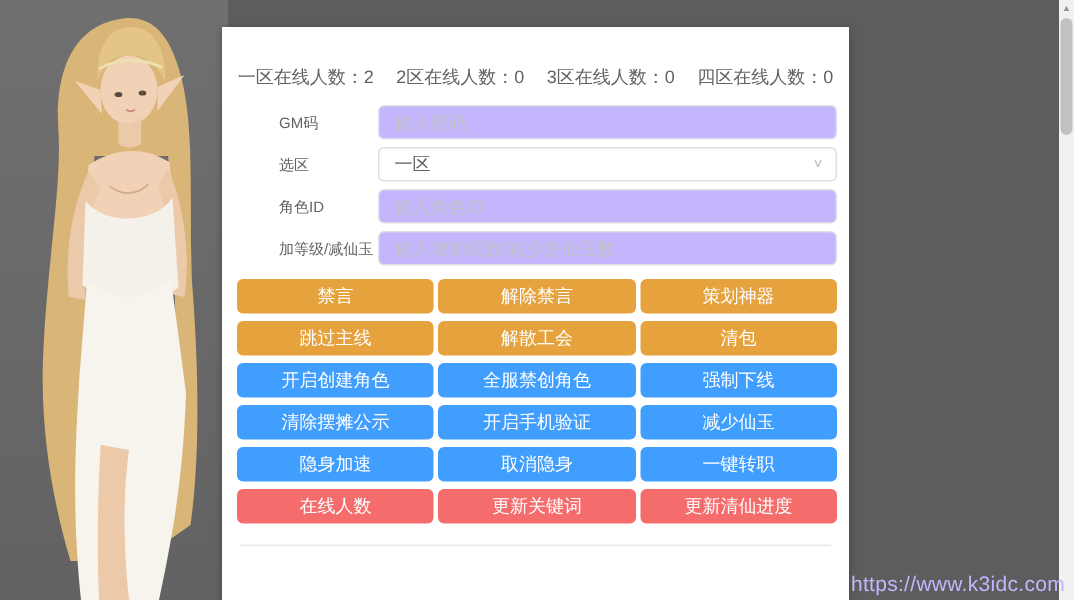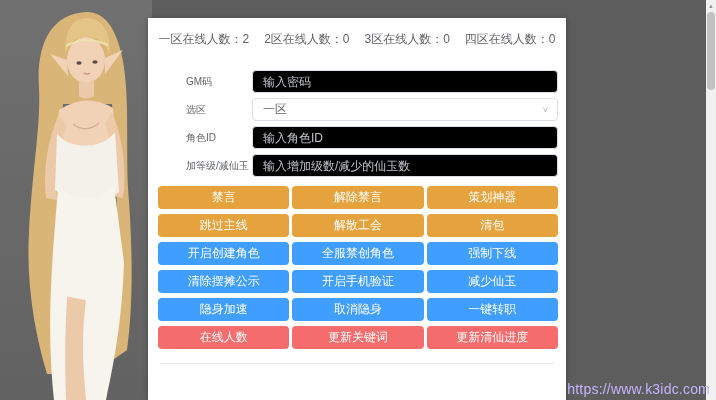--- a/index.html
+++ b/index.html
@@ -17,33 +17,33 @@
   }
 
   
   .panel {
     position:absolute; left:148px; top:18px; width:418px; height:382px;
     background:#ffffff;
     box-shadow:0 1px 5px rgba(0,0,0,0.30);
   }
 
   .server-counts {
-    height:42px; display:flex; align-items:center; justify-content:center;
+    height:42px; display:flex; align-items:flex-end; justify-content:center;
     gap:15px; font-size:12px; color:#606266;
   }
 
   .form-area { padding:10px 8px 0 12px;margin-left:26px; }
   .form-row { display:flex; align-items:center; height:23px; margin-bottom:5px; }
   .form-label {
     flex:none; width:66px; font-size:10px; color:#606266; white-space:nowrap;
     overflow:hidden;
   }
   .text-input {
     flex:1; height:23px; border:1px solid #dcdfe6; border-radius:4px;
-    padding:0 10px; font-size:12px; color:#606266; outline:none; background:#000000;
+    padding:0 10px; font-size:12px; color:#606266; outline:none; background:#c4b5fd;
   }
   .text-input::placeholder { color:#c0c4cc; }
   .select-box {
     flex:1; height:23px; border:1px solid #dcdfe6; border-radius:4px;
     padding:0 8px 0 10px; font-size:12px; color:#606266;
     display:flex; align-items:center; justify-content:space-between;
     cursor:pointer; background:#fff;
   }
   .chevron { font-size:10px; color:#c0c4cc; line-height:1; transform:scaleY(.8); }
 

